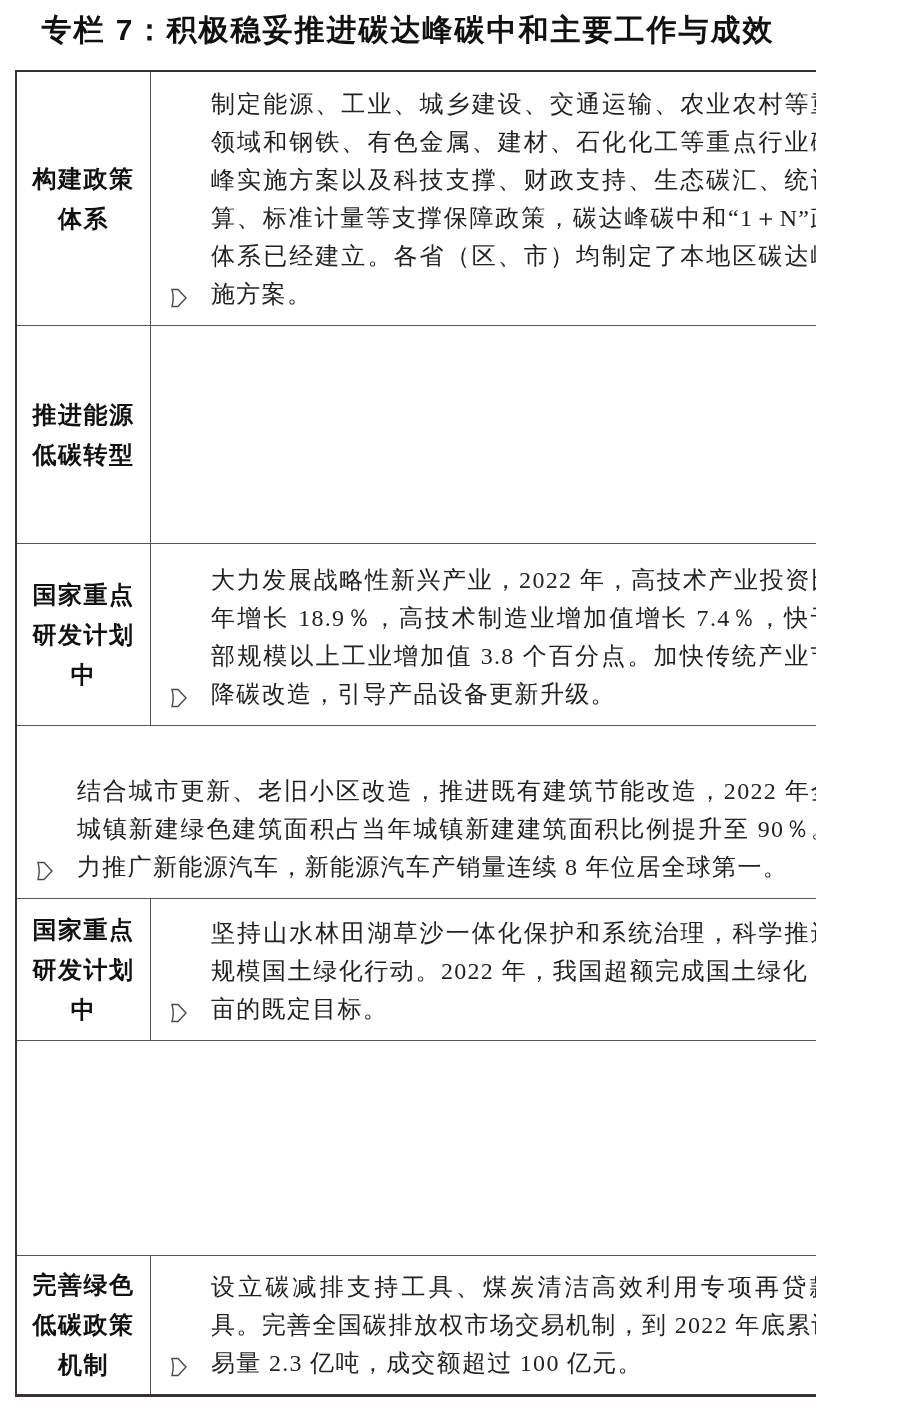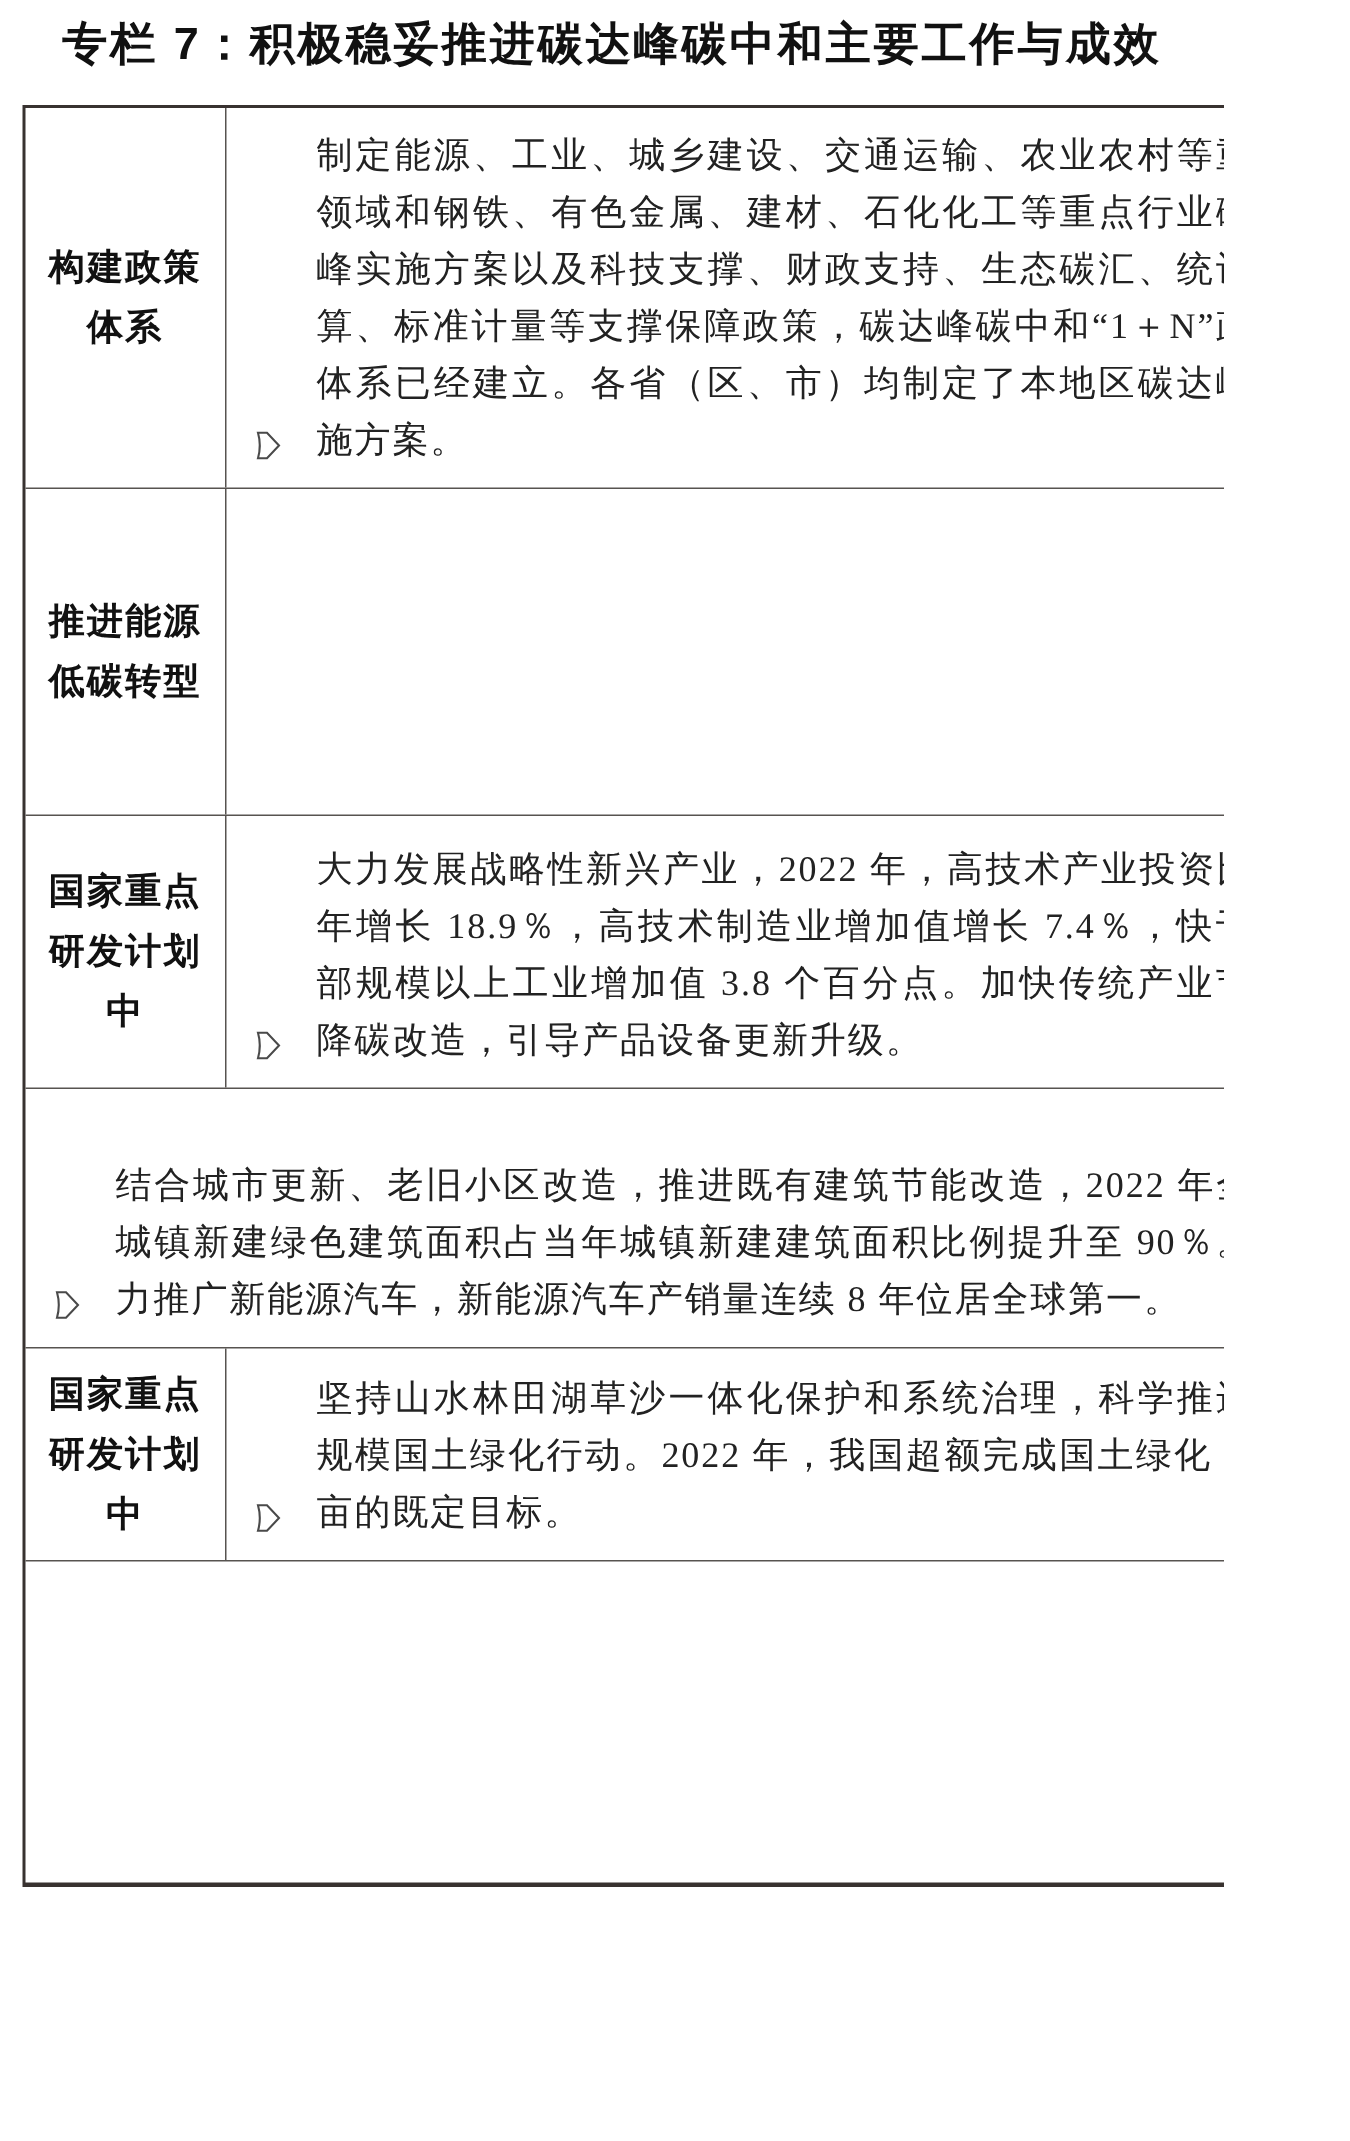--- a/index.html
+++ b/index.html
@@ -152,14 +152,27 @@
           <path d="M3 2.5 L9 2.5 L17 11 L9 19.5 L3 19.5 Q5.4 11 3 2.5 Z" fill="#ffffff" stroke="#4a4a4a" stroke-width="1.4" stroke-linejoin="miter"></path>
         </svg>
       </span>
       <p class="content-text">坚持山水林田湖草沙一体化保护和系统治理，科学推进大规模国土绿化行动。2022 年，我国超额完成国土绿化 1 亿亩的既定目标。</p>
     </div>
   </div>
 
   <div class="row">
   </div>
 
+  <div class="row">
+    <div class="label-cell">
+      <span class="label-text">完善绿色低碳政策机制</span>
+    </div>
+    <div class="content-cell">
+      <span class="bullet">
+        <svg width="20" height="22" viewBox="0 0 20 22" aria-hidden="true">
+          <path d="M3 2.5 L9 2.5 L17 11 L9 19.5 L3 19.5 Q5.4 11 3 2.5 Z" fill="#ffffff" stroke="#4a4a4a" stroke-width="1.4" stroke-linejoin="miter"></path>
+        </svg>
+      </span>
+      <p class="content-text">设立碳减排支持工具、煤炭清洁高效利用专项再贷款工具。完善全国碳排放权市场交易机制，到 2022 年底累计交易量 2.3 亿吨，成交额超过 100 亿元。</p>
+    </div>
+  </div>
 </div>
 </div>
 
 </body></html>

